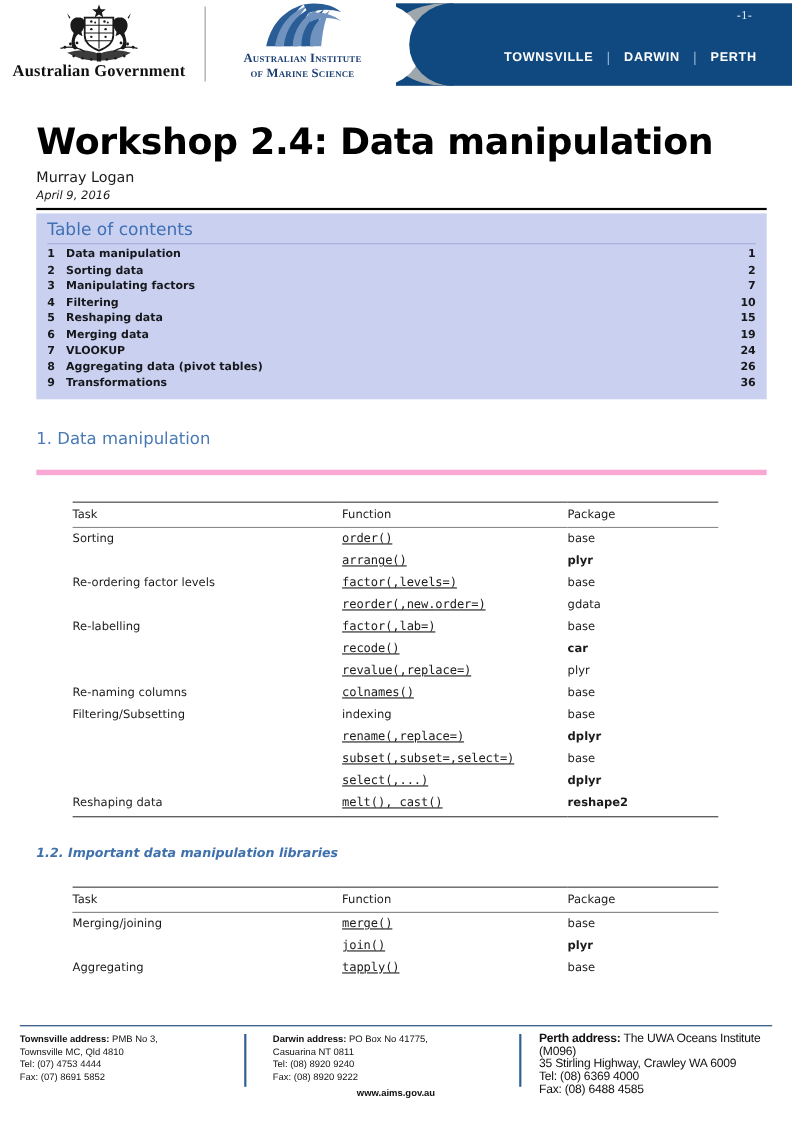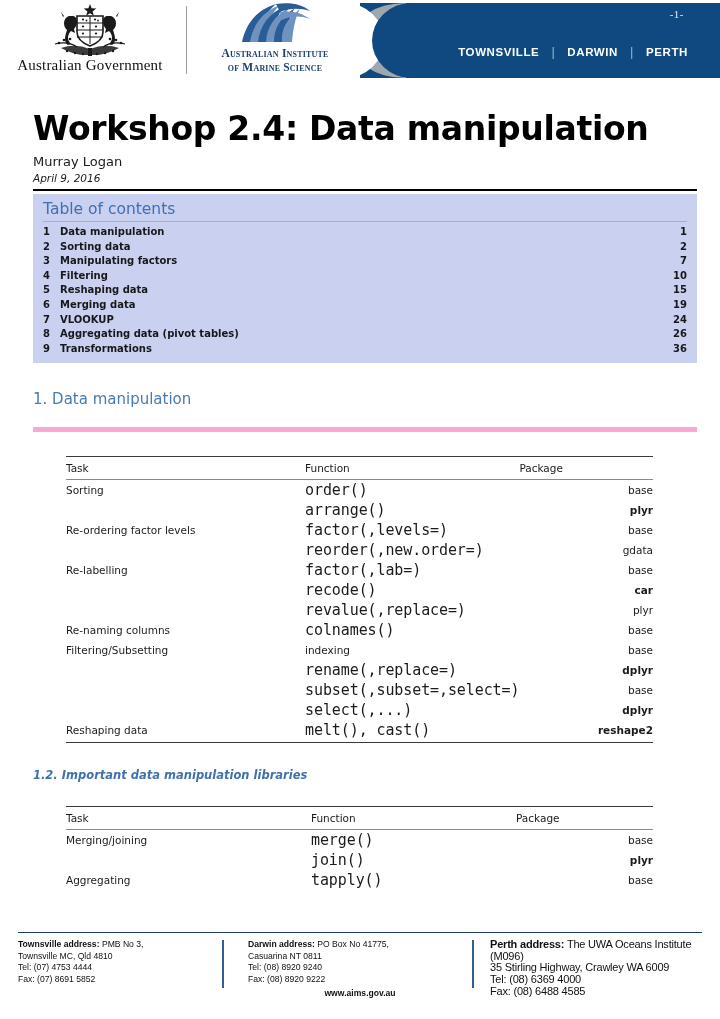--- a/index.html
+++ b/index.html
@@ -82,21 +82,21 @@
   
   .gov-block {
     position: absolute;
     left: 0; top: 2px;
     width: 180px; height: 78px;
     text-align: center;
   }
   .gov-crest { margin: 0 auto; display: block; }
   .gov-text {
     font-family: "Liberation Serif", serif;
-    font-weight: normal;
+    font-weight: bold;
     font-size: 15px;
     color: #111;
     letter-spacing: 0.2px;
     margin-top: -1px;
   }
   .hdr-rule-v {
     position: absolute;
     left: 186px; top: 6px;
     width: 1px; height: 68px;
     background: #9a9a9a;
@@ -219,25 +219,26 @@
     color: #1b1b1b;
   }
   table.rtbl td {
     padding: 3px 0 3px 0;
     vertical-align: top;
     line-height: 14px;
   }
   table.rtbl tr.last td { border-bottom: 1.6px solid #3a3a3a; padding-bottom: 5px; }
   .c-task { width: 245px; }
   .c-func { width: 205px; }
-  .c-pkg  { width: 137px; text-align: right; }
+  .c-pkg  { width: 137px; }
   td.mono, .mono {
     font-family: "DejaVu Sans Mono", monospace;
-    font-size: 15px;
+    font-size: 11px;
     letter-spacing: -0.1px;
+    text-decoration: underline;
   }
   .pkg-b { font-weight: bold; }
   table.rtbl thead th.c-func, table.rtbl thead th.c-pkg { padding-left: 0; }
 
   
   .footer {
     position: absolute;
     left: 18px; top: 932px;
     width: 684px;
   }

